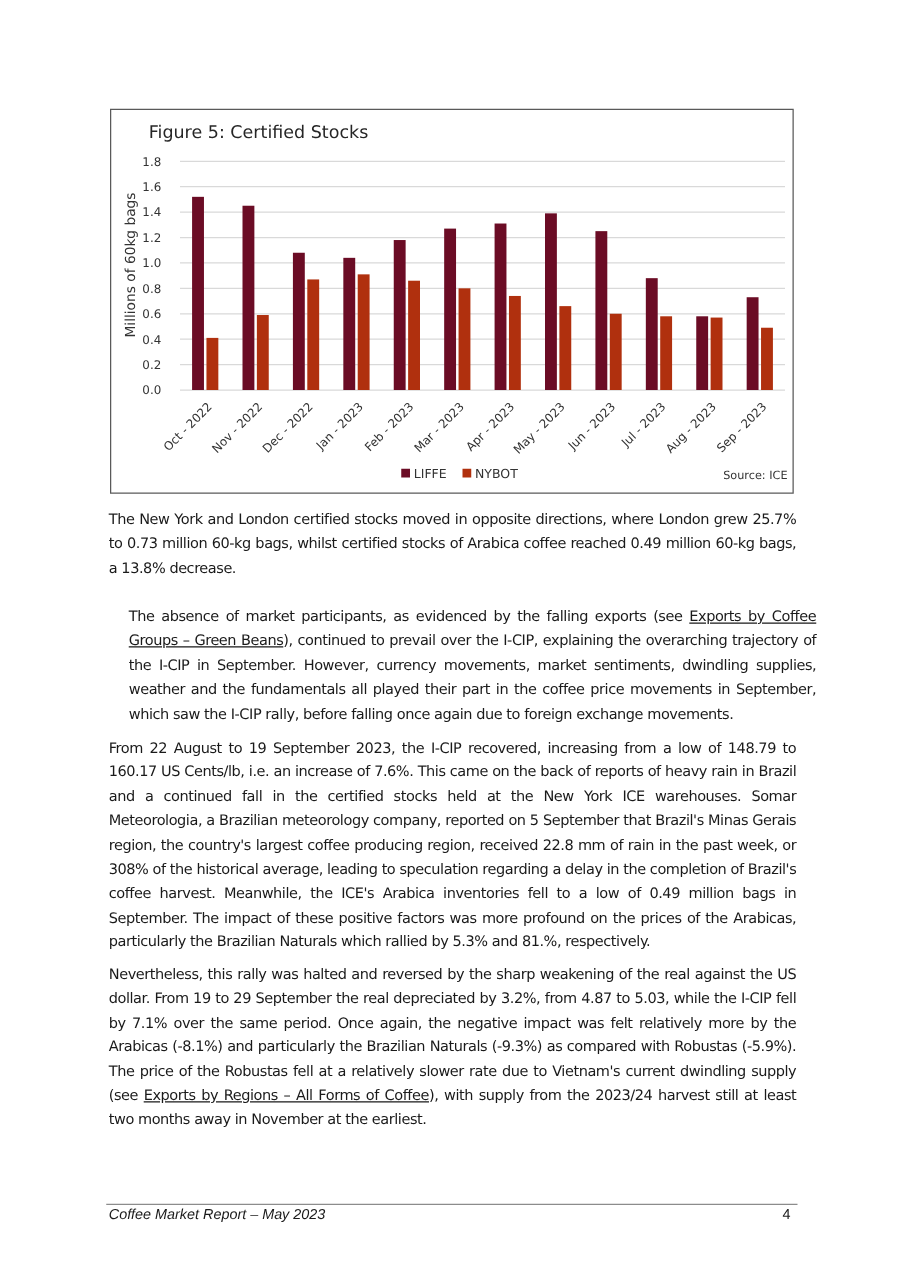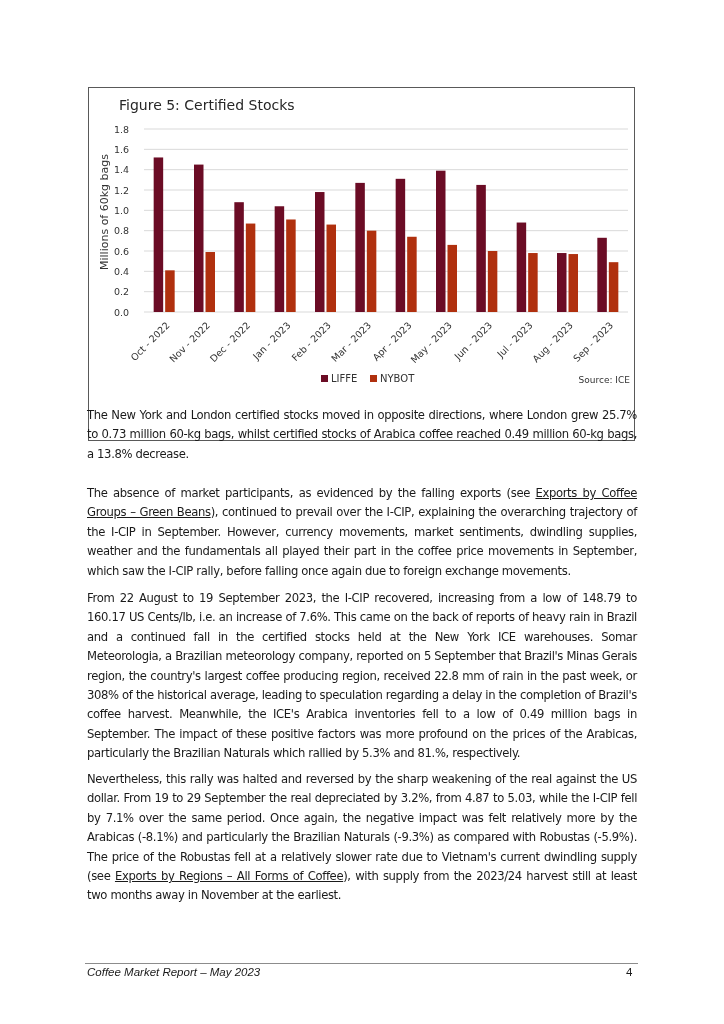--- a/index.html
+++ b/index.html
@@ -1,18 +1,18 @@
 <!DOCTYPE html>
 <html><head>
 <meta charset="utf-8">
 <style>
   html, body { margin: 0; padding: 0; background: #ffffff; }
   body { width: 724px; height: 1024px; position: relative; overflow: hidden;
          font-family: "DejaVu Sans", "Liberation Sans", sans-serif; color: #1a1a1a; }
-  .chart-box { position: absolute; left: 88px; top: 87px; width: 547px; height: 354px;
+  .chart-box { position: absolute; left: 88px; top: 87px; width: 547px; height: 308px;
                border: 1px solid #595959; box-sizing: border-box; background: #fff; padding-left: 32px; }
   .chart-svg { position: absolute; left: 0; top: 0; }
   .body-text { position: absolute; left: 87px; width: 550px; font-size: 11.6px; line-height: 19.4px;
                text-align: justify; font-family: "DejaVu Sans", sans-serif; letter-spacing: -0.35px; }
   .body-text p { margin: 0; }
   .bold { font-weight: normal; }
   .link { text-decoration: underline; color: #1a1a1a; cursor: pointer; }
   .footer-rule { position: absolute; left: 85px; top: 963px; width: 553px; height: 1px; background: #8c8c8c; }
   .footer-left { position: absolute; left: 87px; top: 966px; font-size: 11.5px; font-style: italic;
                  font-family: "Liberation Sans", sans-serif; }
@@ -95,21 +95,21 @@
       <text x="291" y="294" font-size="10" fill="#333" font-family="DejaVu Sans, sans-serif">NYBOT</text>
     </g>
     <text x="541" y="295" text-anchor="end" font-size="9" fill="#333" font-family="DejaVu Sans, sans-serif">Source: ICE</text>
   </svg>
 </div>
 
 <div class="body-text bold" style="top:406px;">
   <p>The New York and London certified stocks moved in opposite directions, where London grew 25.7% to 0.73 million 60-kg bags, whilst certified stocks of Arabica coffee reached 0.49 million 60-kg bags, a 13.8% decrease.</p>
 </div>
 
-<div class="body-text" style="top:484px;">
+<div class="body-text" style="top:484px;margin-left:16px;">
   <p><span>The absence of market participants, as evidenced by the falling exports (see </span><span class="link">Exports by Coffee Groups – Green Beans</span><span>), continued to prevail over the I-CIP, explaining the overarching trajectory of the I-CIP in September.  However, currency movements, market sentiments, dwindling supplies, weather and the fundamentals all played their part in the coffee price movements in September, which saw the I-CIP rally, before falling once again due to foreign exchange movements.</span></p>
 </div>
 
 <div class="body-text" style="top:589px;">
   <p>From 22 August to 19 September 2023, the I-CIP recovered, increasing from a low of 148.79 to 160.17 US Cents/lb, i.e. an increase of 7.6%. This came on the back of reports of heavy rain in Brazil and a continued fall in the certified stocks held at the New York ICE warehouses.  Somar Meteorologia, a Brazilian meteorology company, reported on 5 September that Brazil's Minas Gerais region, the country's largest coffee producing region, received 22.8 mm of rain in the past week, or 308% of the historical average, leading to speculation regarding a delay in the completion of Brazil's coffee harvest. Meanwhile, the ICE's Arabica inventories fell to a low of 0.49 million bags in September.  The impact of these positive factors was more profound on the prices of the Arabicas, particularly the Brazilian Naturals which rallied by 5.3% and 81.%, respectively.</p>
 </div>
 
 <div class="body-text" style="top:770px;">
   <p><span>Nevertheless, this rally was halted and reversed by the sharp weakening of the real against the US dollar.  From 19 to 29 September the real depreciated by 3.2%, from 4.87 to 5.03, while the I-CIP fell by 7.1% over the same period.  Once again, the negative impact was felt relatively more by the Arabicas (-8.1%) and particularly the Brazilian Naturals (-9.3%) as compared with Robustas (-5.9%).  The price of the Robustas fell at a relatively slower rate due to Vietnam's current dwindling supply (see </span><span class="link">Exports by Regions – All Forms of Coffee</span><span>), with supply from the 2023/24 harvest still at least two months away in November at the earliest.</span></p>
 </div>

